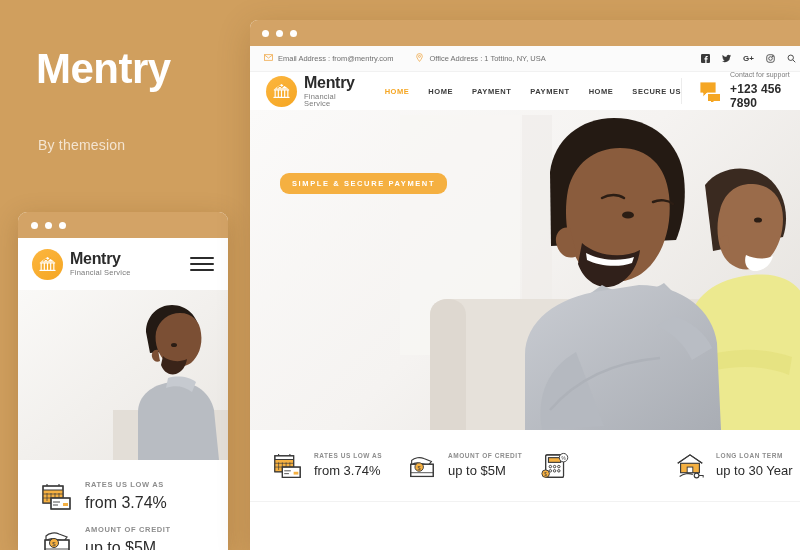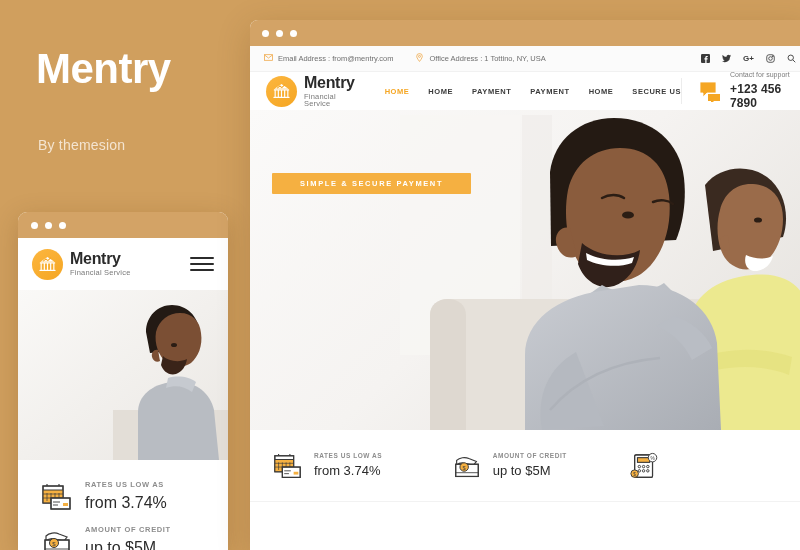--- a/index.html
+++ b/index.html
@@ -105,23 +105,23 @@
   .chat-ic { width:24px; height:21px; flex:none; }
   .nav-right .txt { line-height:1.2; }
   .nav-right .lbl { font-size:7px; color:#7c7c7c; }
   .nav-right .num { font-size:12px; font-weight:bold; color:#2b2b2b; margin-top:2px; letter-spacing:0.1px; }
 
   .hero {
     position:relative; height:320px; overflow:hidden;
     background:linear-gradient(100deg,#f8f7f5 0%,#f4f2f0 40%,#eceae7 100%);
   }
   .hero-badge {
-    position:absolute; left:22px; top:63px; background:#f5b041; color:#ffffff;
+    position:absolute; left:30px; top:63px; background:#f5b041; color:#ffffff;
     font-size:7.5px; letter-spacing:1.6px; font-weight:600;
-    padding:6px 28px; border-radius:1px;
+    padding:6px 12px; border-radius:9px;
   }
 
   .dstats {
     display:flex; align-items:center; height:72px; padding:0 12px; background:#fff;
     border-bottom:1px solid #f2f2f2;
   }
   .dstat { flex:1; display:flex; align-items:center; gap:10px; padding-left:10px; }
   .dstat .ico { width:32px; height:28px; flex:none; }
   .dstat .txt { line-height:1.15; }
   .dstat .lbl { font-size:6.5px; color:#8d8d8d; letter-spacing:0.55px; font-weight:600; white-space:nowrap; }
@@ -425,16 +425,34 @@
               <circle cx="20" cy="20" r="1.3"></circle>
             </g>
           <circle cx="25" cy="6" r="4.5" fill="#ffffff" stroke="#3a3a3a" stroke-width="1"></circle>
           <text x="25" y="8.4" font-size="5" fill="#3a3a3a" stroke="none" text-anchor="middle" font-family="Liberation Sans, sans-serif">%</text>
           <circle cx="6" cy="23" r="4" fill="#f5b041" stroke="#3a3a3a" stroke-width="1"></circle>
           <text x="6" y="25.3" font-size="5" fill="#3a3a3a" stroke="none" text-anchor="middle" font-family="Liberation Sans, sans-serif">$</text>
         </svg>
       </span>
     </div>
 
+    <div class="dstat">
+      <span class="ico">
+        <svg viewBox="0 0 34 30" fill="none" stroke="#3a3a3a" stroke-width="1.2">
+          <path d="M4 12 17 3l13 9" fill="#ffffff"></path>
+            <path d="M4 12 17 3l13 9"></path>
+          <rect x="7" y="12" width="20" height="10" fill="#f5b041" stroke="none"></rect>
+          <rect x="7" y="12" width="20" height="10"></rect>
+          <rect x="14" y="16" width="6" height="6" fill="#ffffff" stroke="#3a3a3a" stroke-width="1"></rect>
+          <path d="M6 26c4-3 10-4 14-2"></path>
+          <circle cx="24" cy="25" r="2.5" fill="#ffffff"></circle>
+          <path d="M26.5 25H31v2" stroke-width="1.1"></path>
+        </svg>
+      </span>
+      <span class="txt">
+        <span class="lbl" style="display:block">LONG LOAN TERM</span>
+        <span class="val" style="display:block">up to 30 Year</span>
+      </span>
+    </div>
   </div>
 
   <div class="d-foot"></div>
 </div>
 
 </body></html>

